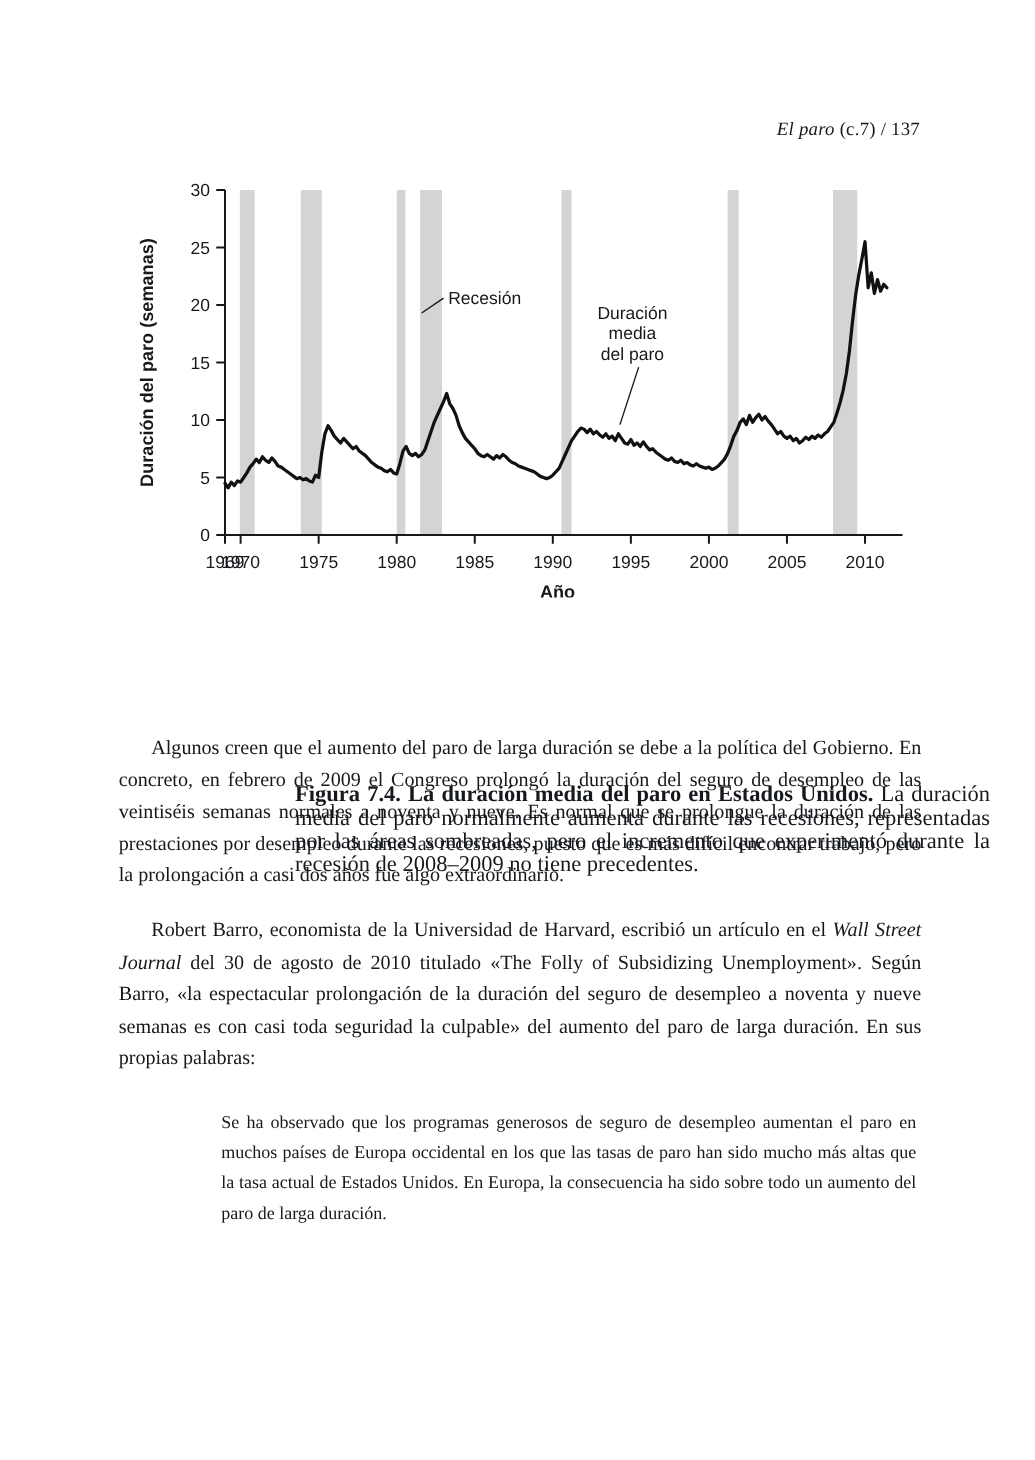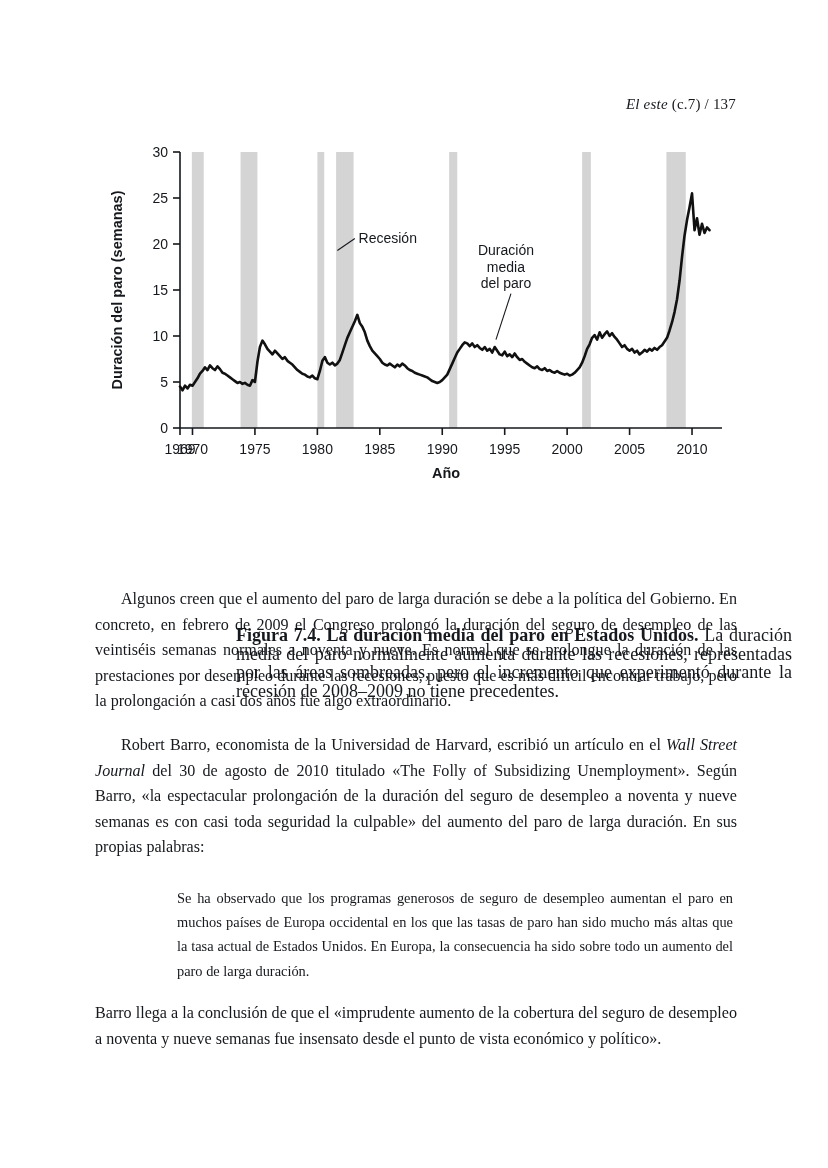--- a/index.html
+++ b/index.html
@@ -79,21 +79,21 @@
   .ax-num { font-family:"Liberation Sans", sans-serif; font-size:14px; fill:#15181c; }
   .ax-title { font-family:"Liberation Sans", sans-serif; font-size:14.5px; font-weight:bold; fill:#15181c; }
   .ann { font-family:"Liberation Sans", sans-serif; font-size:14px; fill:#15181c; }
 </style>
 </head>
 <body>
 
 <div class="page">
 
   <div class="runhead">
-    <span class="it">El este</span>
+    <span class="it">El paro</span>
     <span>(c.7)</span>
     <span>/</span>
     <span>137</span>
   </div>
 
   <div class="figure">
     <div class="chart-wrap">
       <svg id="chart-svg" width="650" height="338" viewBox="0 0 650 338">
         <g id="shade-layer">
             <rect x="99.8638497652588" y="12" width="11.863849765258806" height="276" fill="#d4d4d4"></rect>
@@ -170,17 +170,14 @@
   </div>
 
   <div class="body-block" id="para-barro">
     <p><span>Robert Barro, economista de la Universidad de Harvard, escribió un artículo en el </span><span class="it">Wall Street Journal</span><span> del 30 de agosto de 2010 titulado «The Folly of Subsidizing Unemployment». Según Barro, «la espectacular prolongación de la duración del seguro de desempleo a noventa y nueve semanas es con casi toda seguridad la culpable» del aumento del paro de larga duración. En sus propias palabras:</span></p>
   </div>
 
   <div class="quote">
     <p>Se ha observado que los programas generosos de seguro de desempleo aumentan el paro en muchos países de Europa occidental en los que las tasas de paro han sido mucho más altas que la tasa actual de Estados Unidos. En Europa, la consecuencia ha sido sobre todo un aumento del paro de larga duración.</p>
   </div>
 
-  <div class="body-block" id="para-final">
-    <p class="noindent">Barro llega a la conclusión de que el «imprudente aumento de la cobertura del seguro de desempleo a noventa y nueve semanas fue insensato desde el punto de vista económico y político».</p>
-  </div>
 
 </div>
 
 </body></html>

